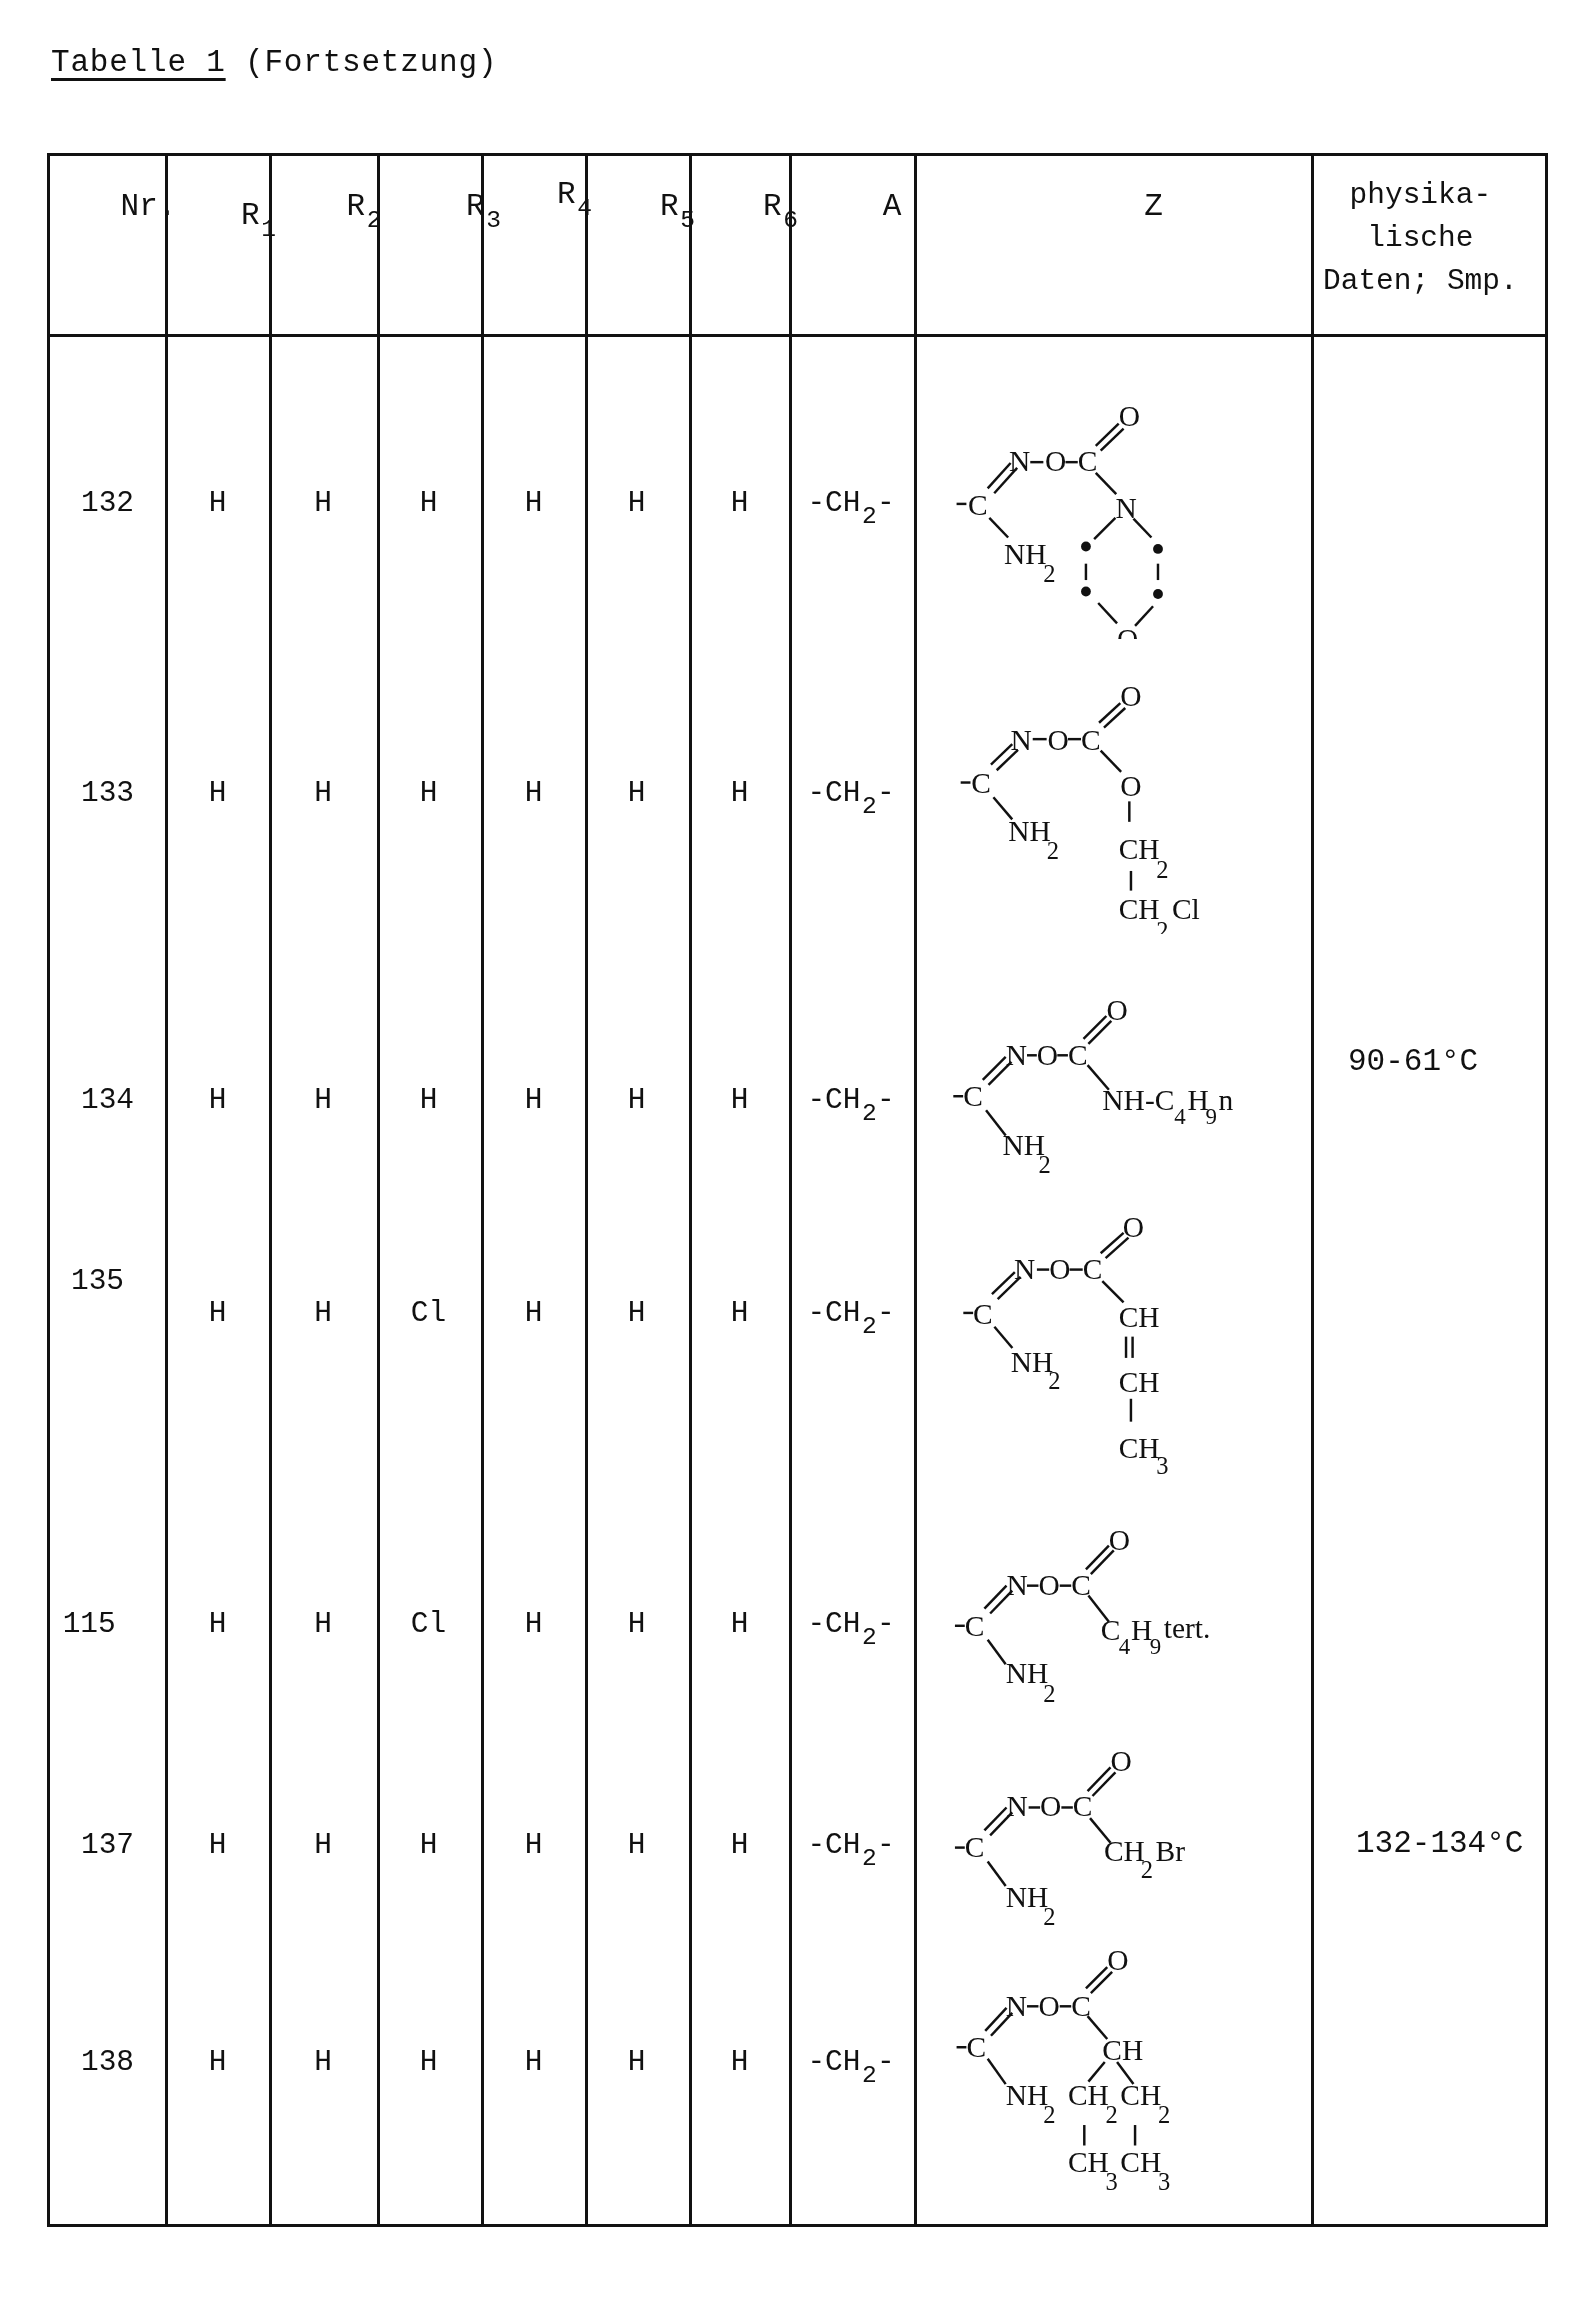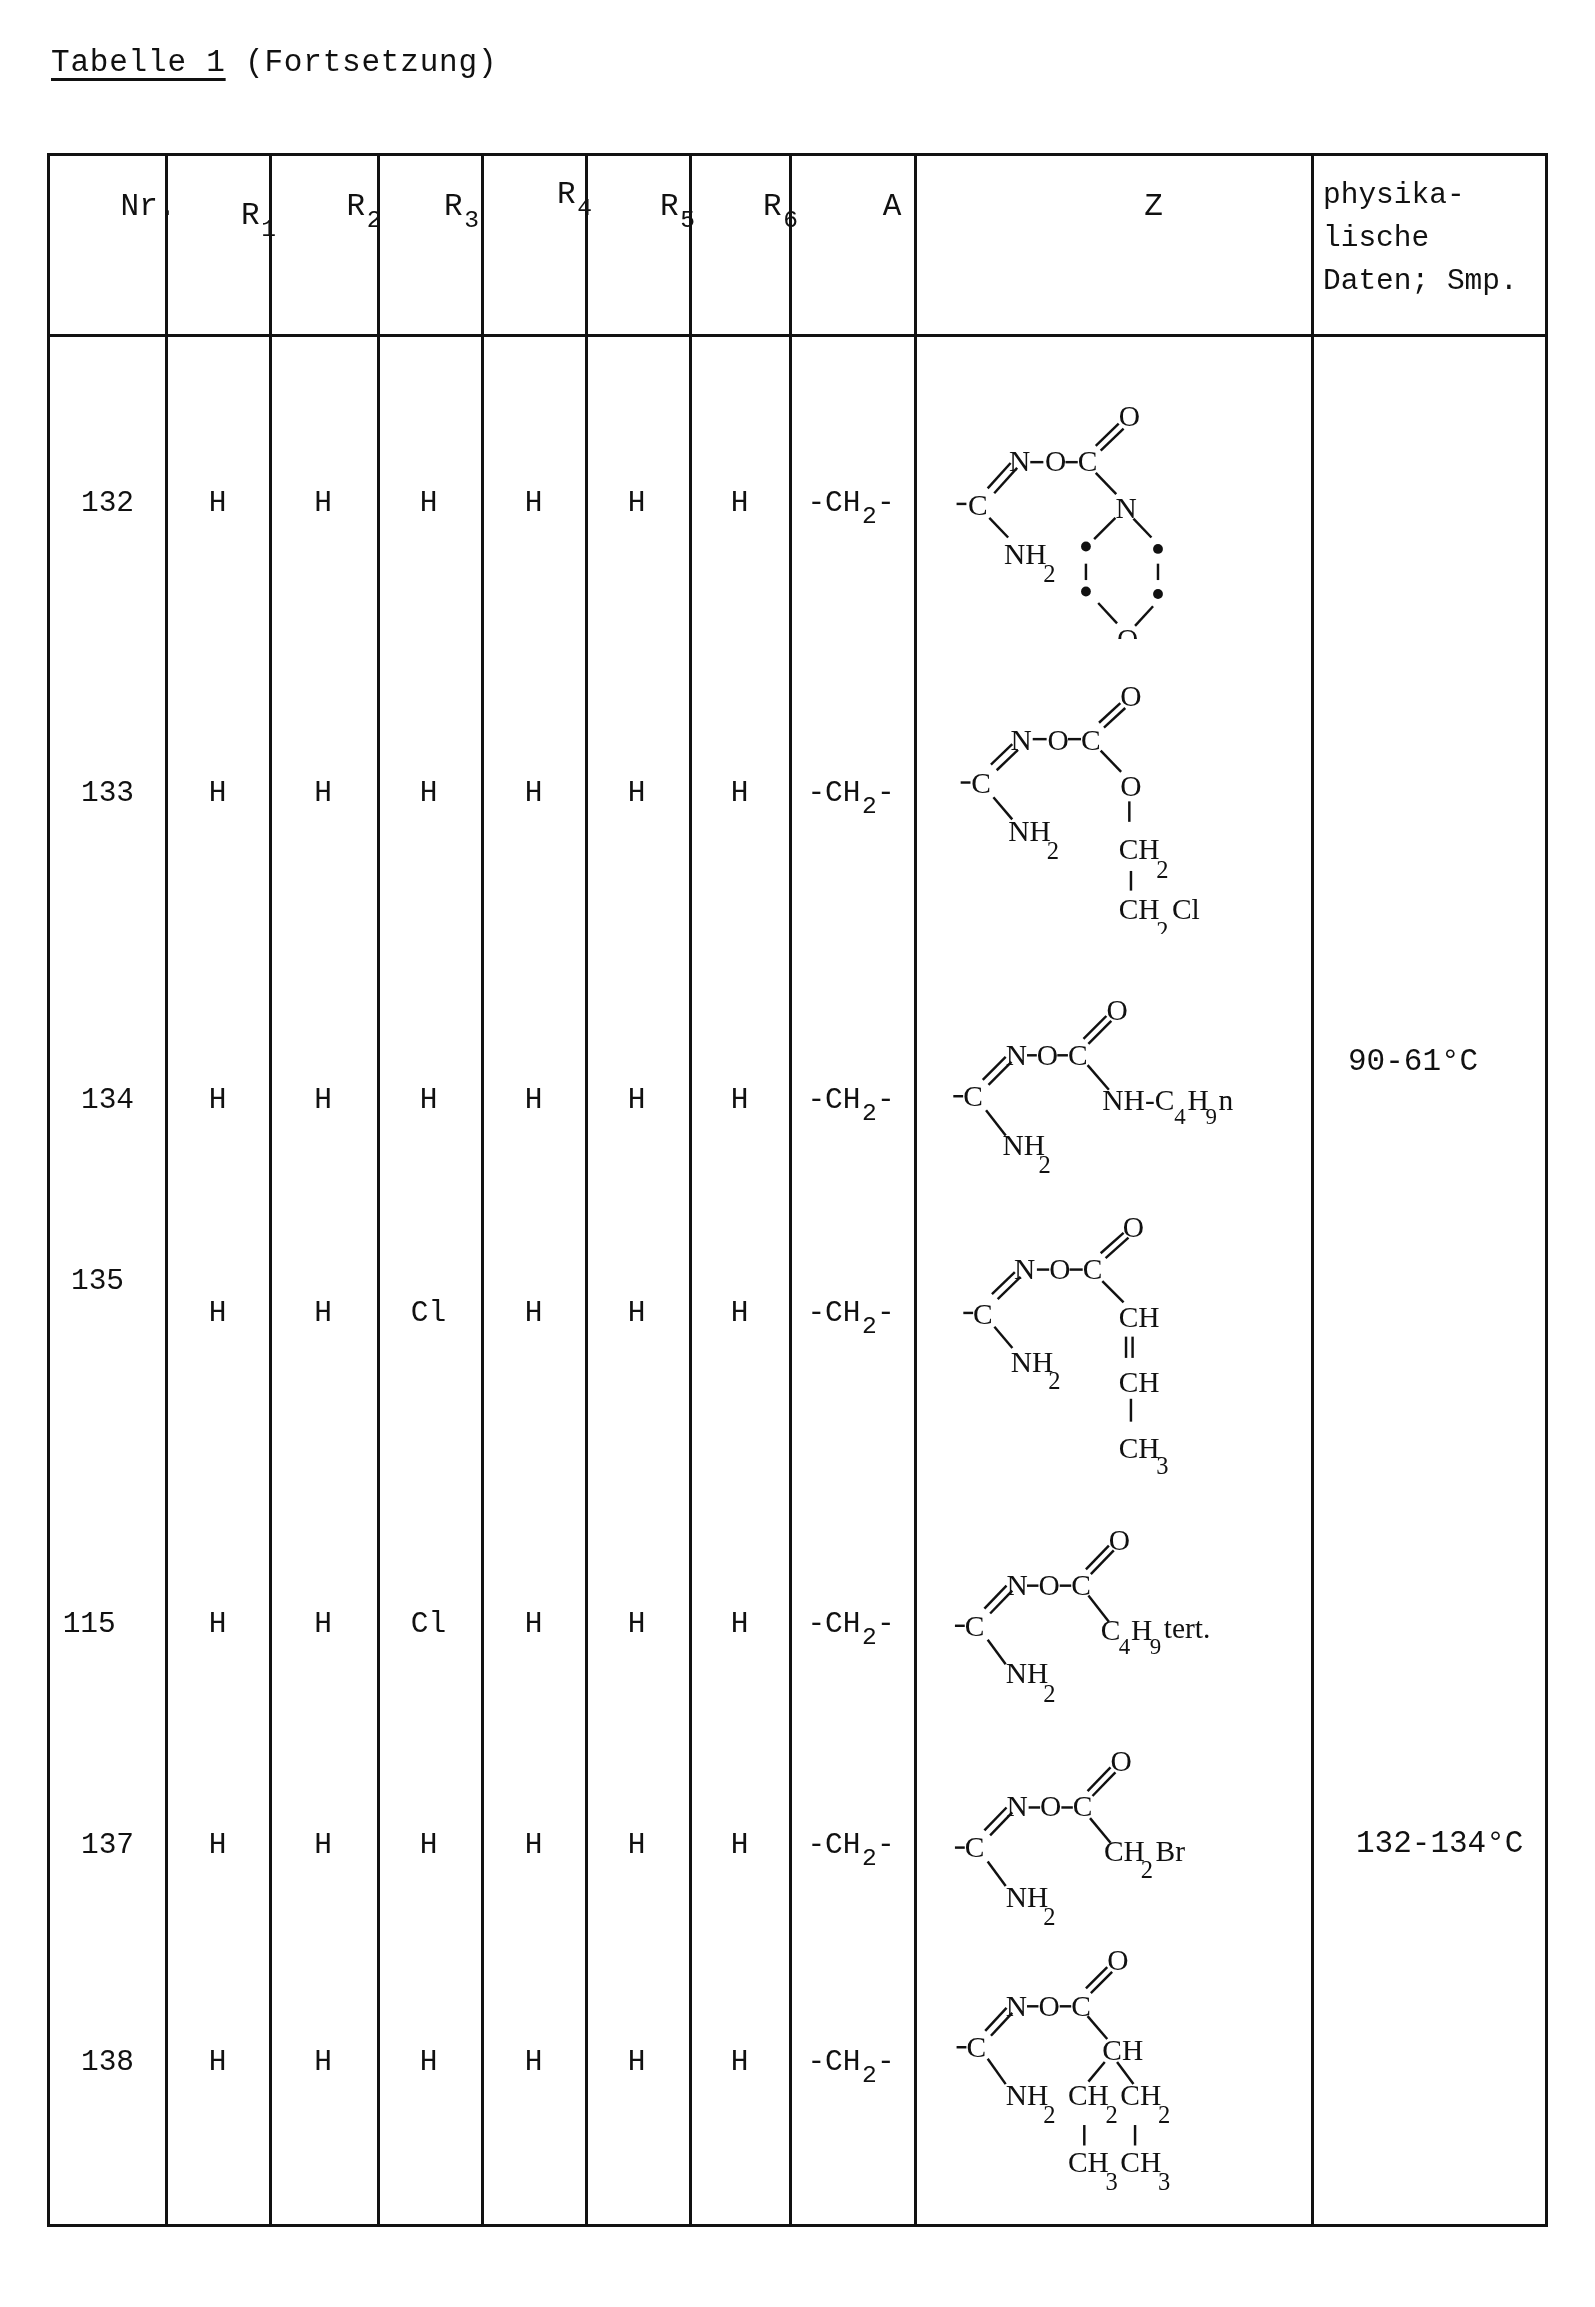--- a/index.html
+++ b/index.html
@@ -7,21 +7,21 @@
          font-family:"Liberation Mono","DejaVu Sans Mono",monospace; color:#111; }
   .title { position:absolute; left:51px; top:45px; font-size:31px; letter-spacing:0.8px; }
   .title .u { text-decoration:underline; text-underline-offset:6.5px; }
   .table { position:absolute; left:47px; top:153px; width:1501px; height:2074px;
            border:3.3px solid #111; box-sizing:border-box; }
   .vline { position:absolute; top:0; bottom:0; width:2.5px; background:#111; }
   .hline { position:absolute; left:0; right:0; height:3.3px; background:#111; top:178px; }
   .cell { position:absolute; font-size:29.5px; text-align:center; }
   .hdr { font-size:31px;padding-left:41px; }
   .sub { font-size:24.6px; position:relative; top:11.5px; margin-left:1.6px; }
-  .phys { position:absolute; left:1273px; top:18px; font-size:29.5px; line-height:43px; text-align:left; }
+  .phys { position:absolute; left:1273px; top:18px; font-size:29.5px; line-height:43px; text-align:center; }
   .mp { position:absolute; font-size:31px; }
   svg text { font-family:"Liberation Serif","DejaVu Serif",serif; }
 </style>
 </head>
 <body>
 
 <div class="title">
   <span class="u">Tabelle 1</span>
   <span>(Fortsetzung)</span>
 </div>
@@ -35,21 +35,21 @@
   <div class="vline" style="left:535px"></div>
   <div class="vline" style="left:639px"></div>
   <div class="vline" style="left:739px"></div>
   <div class="vline" style="left:864px"></div>
   <div class="vline" style="left:1261px"></div>
   <div class="hline"></div>
 
   <div class="cell hdr" style="left:0;width:115px;top:33px">Nr.</div>
   <div class="cell hdr" style="left:115px;width:105px;top:42px"><span>R</span><span class="sub">1</span></div>
   <div class="cell hdr" style="left:219px;width:108px;top:33px"><span>R</span><span class="sub">2</span></div>
-  <div class="cell hdr" style="left:319px;width:103px;top:33px"><span>R</span><span class="sub">3</span></div>
+  <div class="cell hdr" style="left:341px;width:103px;top:33px"><span>R</span><span class="sub">3</span></div>
   <div class="cell hdr" style="left:431px;width:105px;top:21px"><span>R</span><span class="sub">4</span></div>
   <div class="cell hdr" style="left:535px;width:103px;top:33px"><span>R</span><span class="sub">5</span></div>
   <div class="cell hdr" style="left:639px;width:101px;top:33px"><span>R</span><span class="sub">6</span></div>
   <div class="cell hdr" style="left:739px;width:124px;top:33px">A</div>
   <div class="cell hdr" style="left:864px;width:397px;top:33px">Z</div>
   <div class="phys" style="left:1273px">
     <div>physika-</div>
     <div>lische</div>
     <div>Daten; Smp.</div>
   </div>

